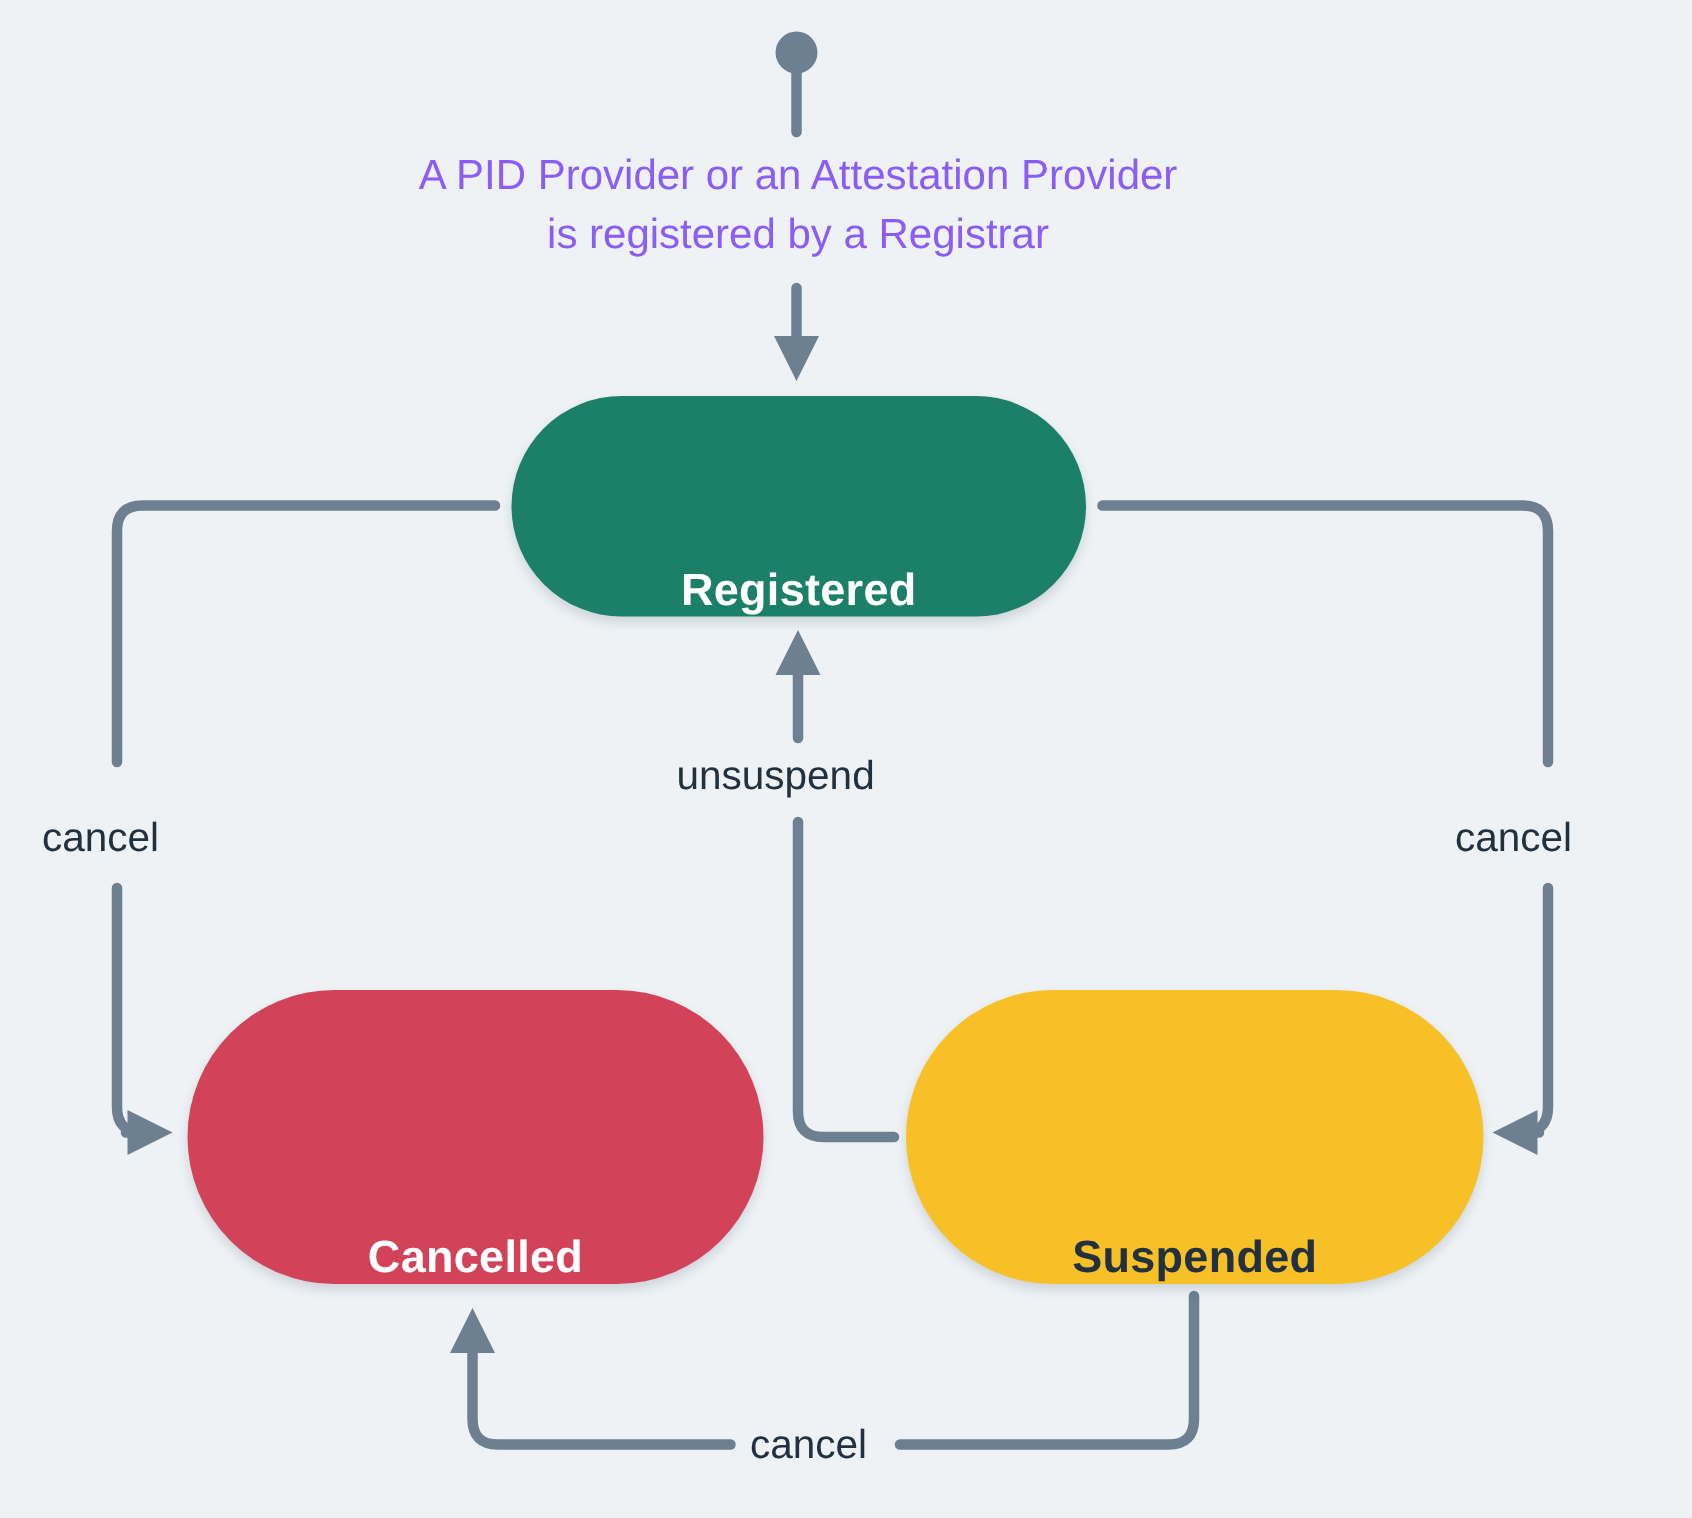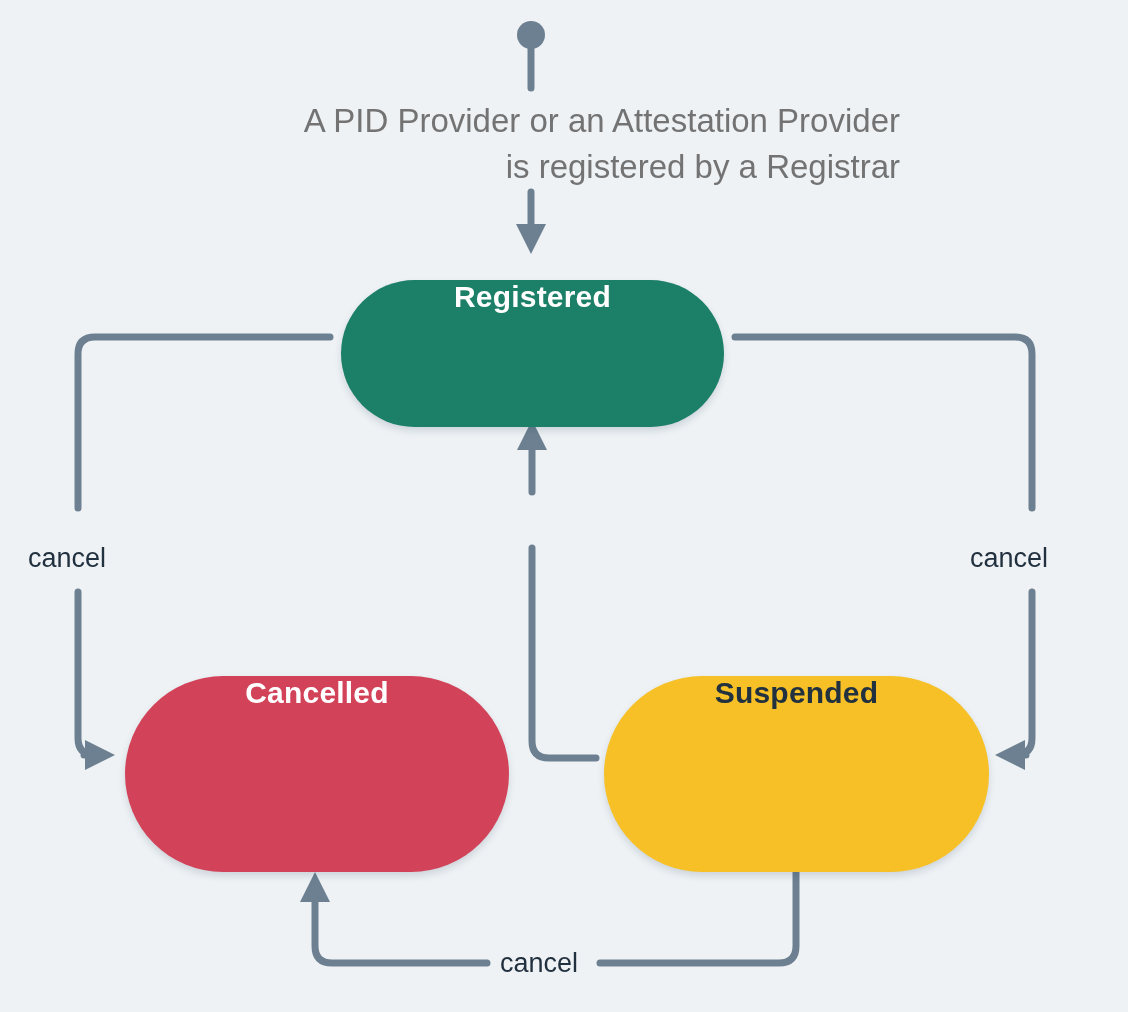--- a/index.html
+++ b/index.html
@@ -32,26 +32,25 @@
   .arrow-head {
     fill: #6c8091;
   }
   .start-dot {
     fill: #6c8091;
   }
 
   .node {
     position: absolute;
     display: flex;
-    align-items: flex-start;
+    align-items: flex-end;
     justify-content: center;
     border-radius: 999px;
     box-shadow: 0 4px 7px rgba(40, 60, 80, 0.16);
     box-sizing: border-box;
-    margin-top: 16px;
   }
   .node-label {
     font-weight: bold;
     letter-spacing: 0.2px;
     white-space: nowrap;
   }
 
   #node-registered {
     left: 341px;
     top: 264px;
@@ -83,24 +82,24 @@
     height: 196px;
     background: #f6c026;
   }
   #node-suspended .node-label {
     color: #22313f;
     font-size: 30px;
   }
 
   .caption {
     position: absolute;
-    color: #737373;
-    font-size: 33px;
+    color: #8b5cf6;
+    font-size: 28px;
     line-height: 1.38;
-    text-align: right;
+    text-align: center;
     white-space: pre;
   }
   #start-caption {
     left: 164px;
     top: 98px;
     width: 736px;
   }
 
   .edge-label {
     position: absolute;
@@ -170,16 +169,17 @@
   </div>
 
   <div class="node" id="node-suspended">
     <span class="node-label">Suspended</span>
   </div>
 
   <div class="edge-label" id="label-cancel-left">cancel</div>
 
   <div class="edge-label" id="label-suspend">cancel</div>
 
+  <div class="edge-label" id="label-unsuspend">unsuspend</div>
 
   <div class="edge-label" id="label-cancel-bottom">cancel</div>
 
 </div>
 
 </body></html>

